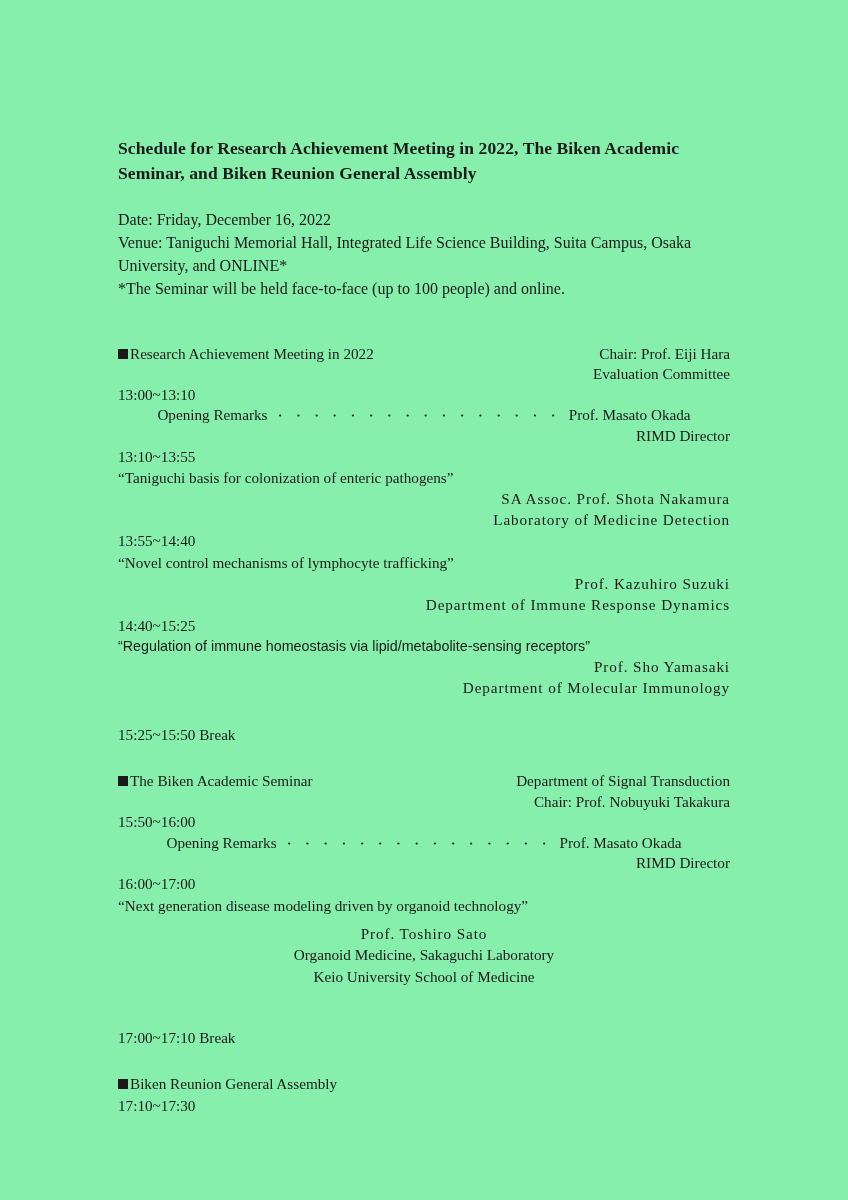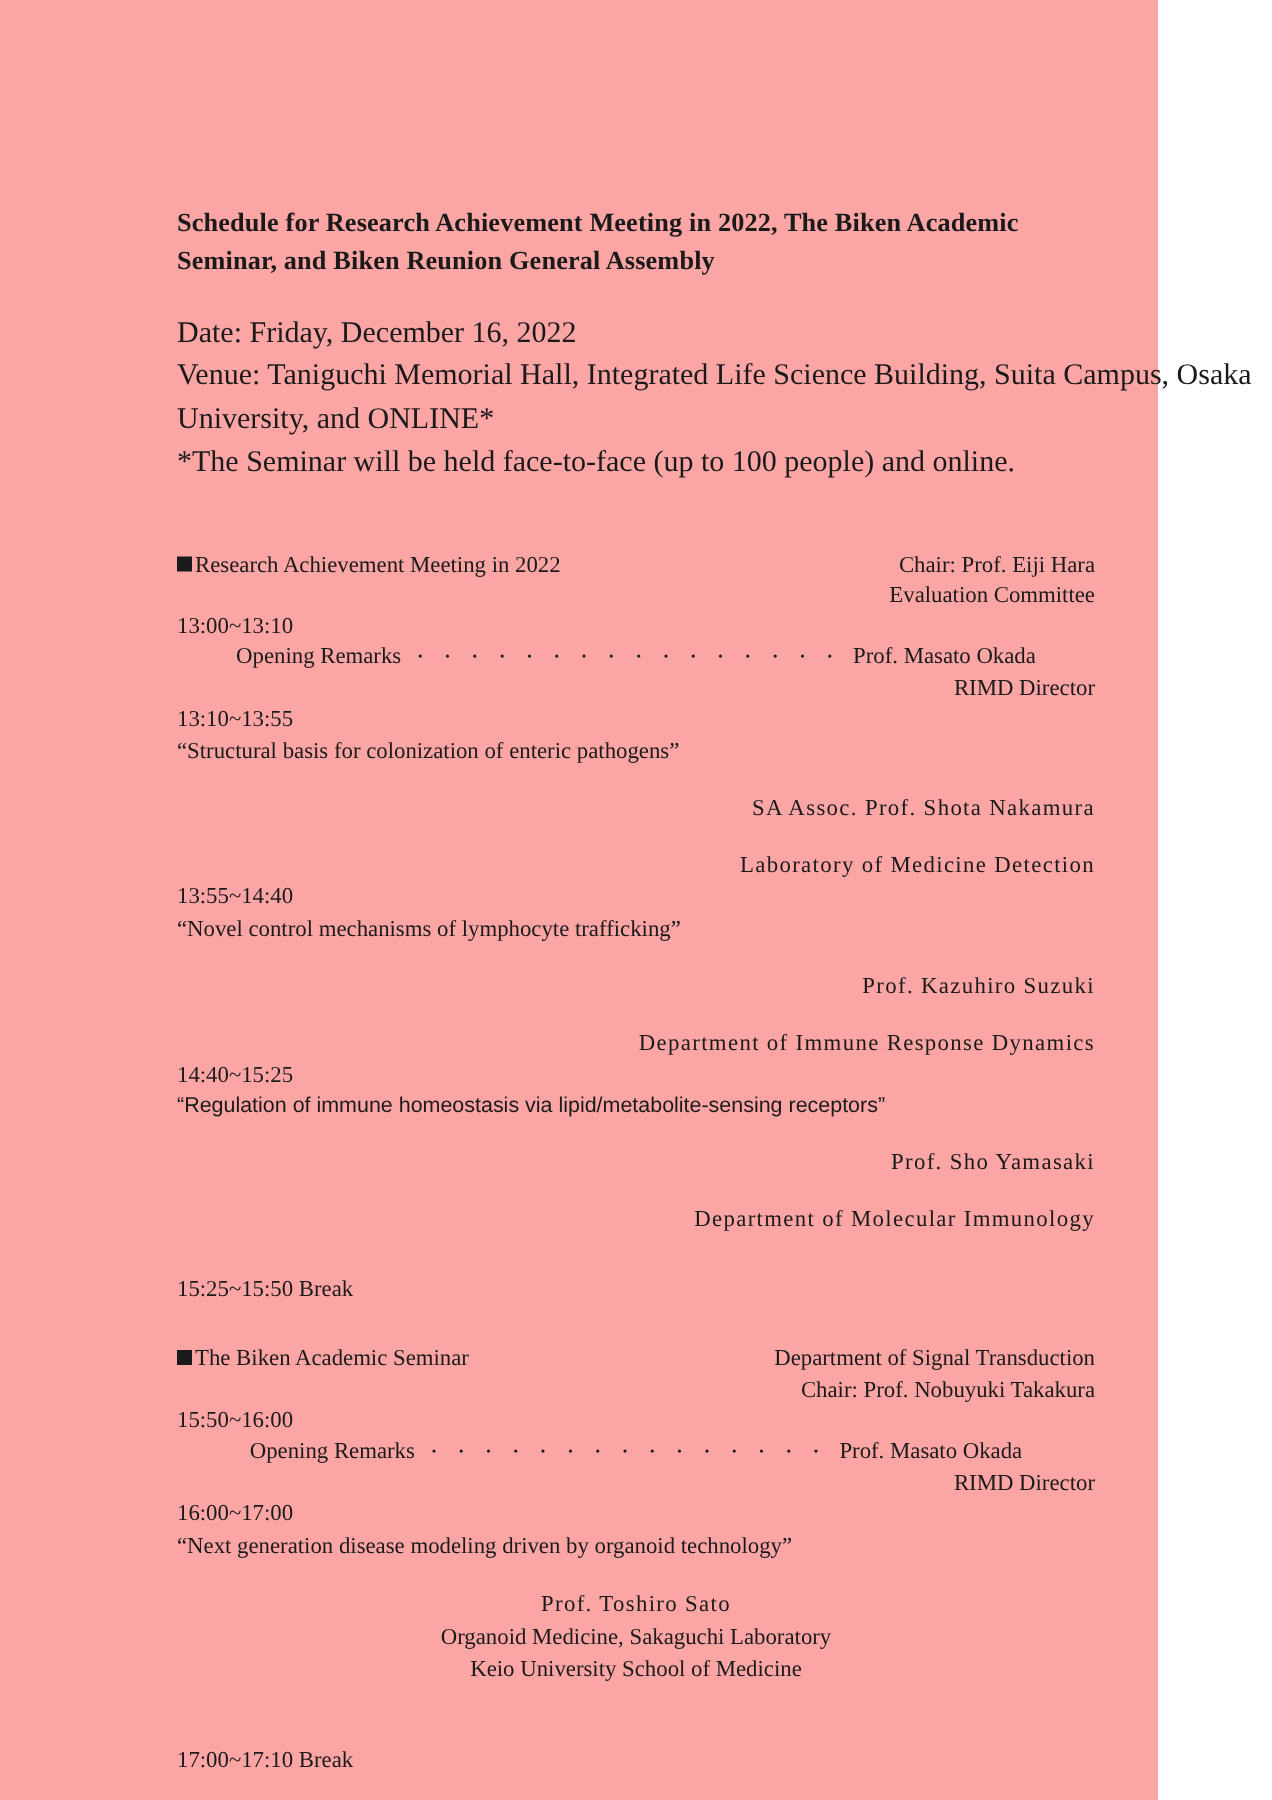--- a/index.html
+++ b/index.html
@@ -9,40 +9,40 @@
   }
   body {
     width: 848px;
     height: 1200px;
     font-family: "Liberation Serif", serif;
     color: #1a1a1a;
     -webkit-font-smoothing: antialiased;
   }
   .page {
     position: relative;
-    width: 772px;
+    width: 848px;
     height: 1200px;
-    background: #fca5a5;
+    background: #86efac;
     box-sizing: border-box;
   }
   .content {
     position: absolute;
     left: 118px;
     top: 136px;
     width: 612px;
   }
   .doc-title {
     font-size: 17.5px;
     font-weight: bold;
     line-height: 1.42;
     letter-spacing: 0.1px;
     margin: 0 0 22px 0;
   }
   .meta {
-    font-size: 20px;
+    font-size: 16px;
     line-height: 1.44;
     margin: 0 0 44px 0;
   }
   .meta div { white-space: nowrap; }
   .section { margin-bottom: 0; }
   .sec-head {
     display: flex;
     justify-content: space-between;
     align-items: flex-start;
     font-size: 15.2px;
@@ -88,21 +88,21 @@
   }
   .title-line.sans {
     font-family: "Liberation Sans", sans-serif;
     font-size: 14.3px;
   }
   .right-block {
     text-align: right;
     font-size: 15.2px;
     line-height: 1.38;
   }
-  .spread { letter-spacing: 0.9px; margin-top: 17px; }
+  .spread { letter-spacing: 0.9px; }
   .center-block {
     text-align: center;
     font-size: 15.2px;
     line-height: 1.42;
   }
   .gap-md { height: 26px; }
   .gap-lg { height: 40px; }
   .break-line {
     font-size: 15.2px;
     line-height: 1.35;
@@ -137,21 +137,21 @@
 
       <div class="time">13:00~13:10</div>
       <div class="row-dots">
         <span>Opening Remarks</span>
         <span class="dots">・・・・・・・・・・・・・・・・</span>
         <span>Prof. Masato Okada</span>
       </div>
       <div class="right-block">RIMD Director</div>
 
       <div class="time">13:10~13:55</div>
-      <div class="title-line">“Structural basis for colonization of enteric pathogens”</div>
+      <div class="title-line">“Taniguchi basis for colonization of enteric pathogens”</div>
       <div class="right-block spread">SA Assoc. Prof. Shota Nakamura</div>
       <div class="right-block spread">Laboratory of Medicine Detection</div>
 
       <div class="time">13:55~14:40</div>
       <div class="title-line">“Novel control mechanisms of lymphocyte trafficking”</div>
       <div class="right-block spread">Prof. Kazuhiro Suzuki</div>
       <div class="right-block spread">Department of Immune Response Dynamics</div>
 
       <div class="time">14:40~15:25</div>
       <div class="title-line sans">“Regulation of immune homeostasis via lipid/metabolite-sensing receptors”</div>

